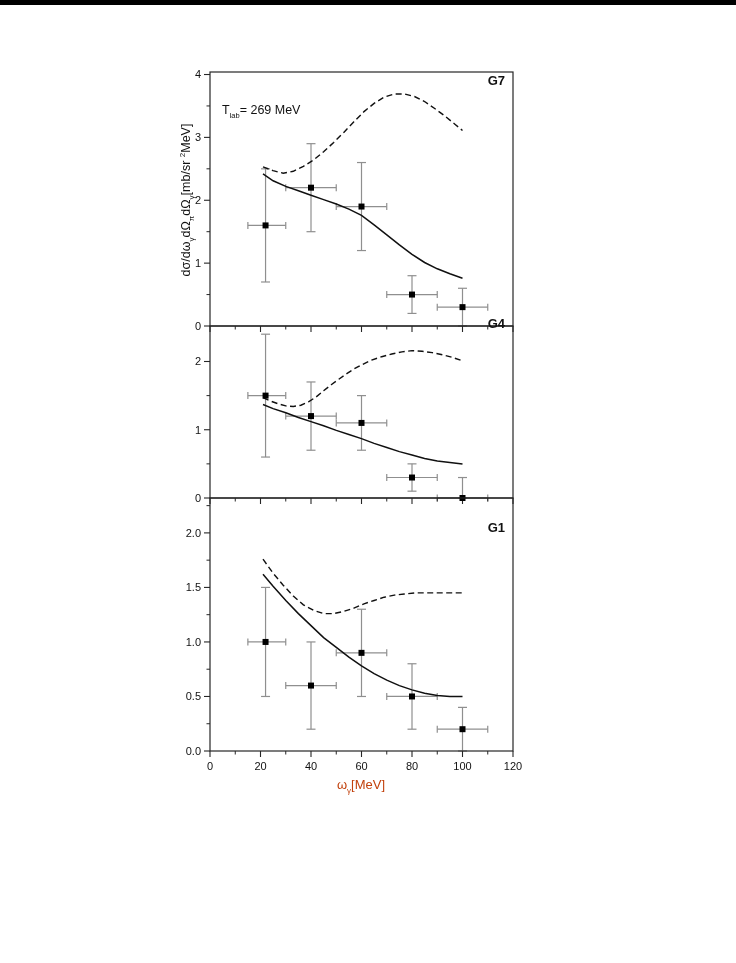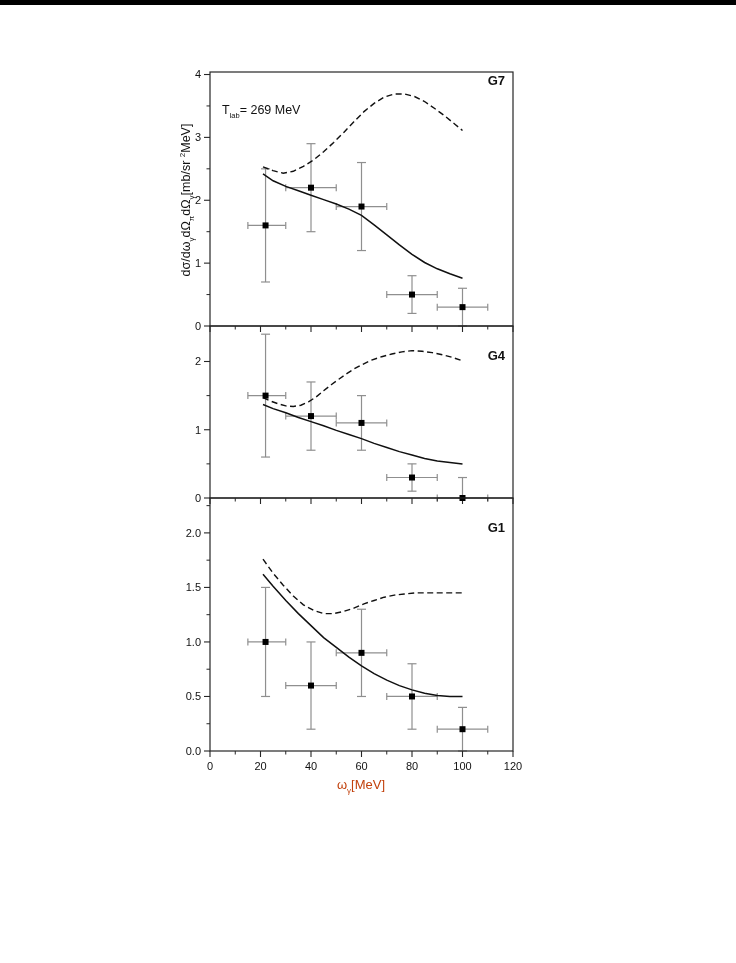--- a/index.html
+++ b/index.html
@@ -254,19 +254,19 @@
         <rect x="308" y="682.5689655172414" width="6" height="6" fill="#000000"></rect>
         <rect x="358.5" y="649.8534482758621" width="6" height="6" fill="#000000"></rect>
         <rect x="409" y="693.4741379310344" width="6" height="6" fill="#000000"></rect>
         <rect x="459.5" y="726.1896551724138" width="6" height="6" fill="#000000"></rect>
       </g>
     </svg>
 
   <div class="tlab"><span>T</span><sub>lab</sub><span>= 269 MeV</span></div>
 
   <div class="panel-label" style="top:73px">G7</div>
-  <div class="panel-label" style="top:348px">G4</div>
+  <div class="panel-label" style="top:316px">G4</div>
   <div class="panel-label" style="top:520px">G1</div>
 
   <div class="ylabel"><span>dσ/dω</span><sub>γ</sub><span>dΩ</span><sub>π</sub><span>dΩ</span><sub>γ</sub><span>[mb/sr </span><sup>2</sup><span>MeV]</span></div>
 
   <div class="xlabel"><span>ω</span><sub>γ</sub><span>[MeV]</span></div>
 </div>
 
 </body></html>

